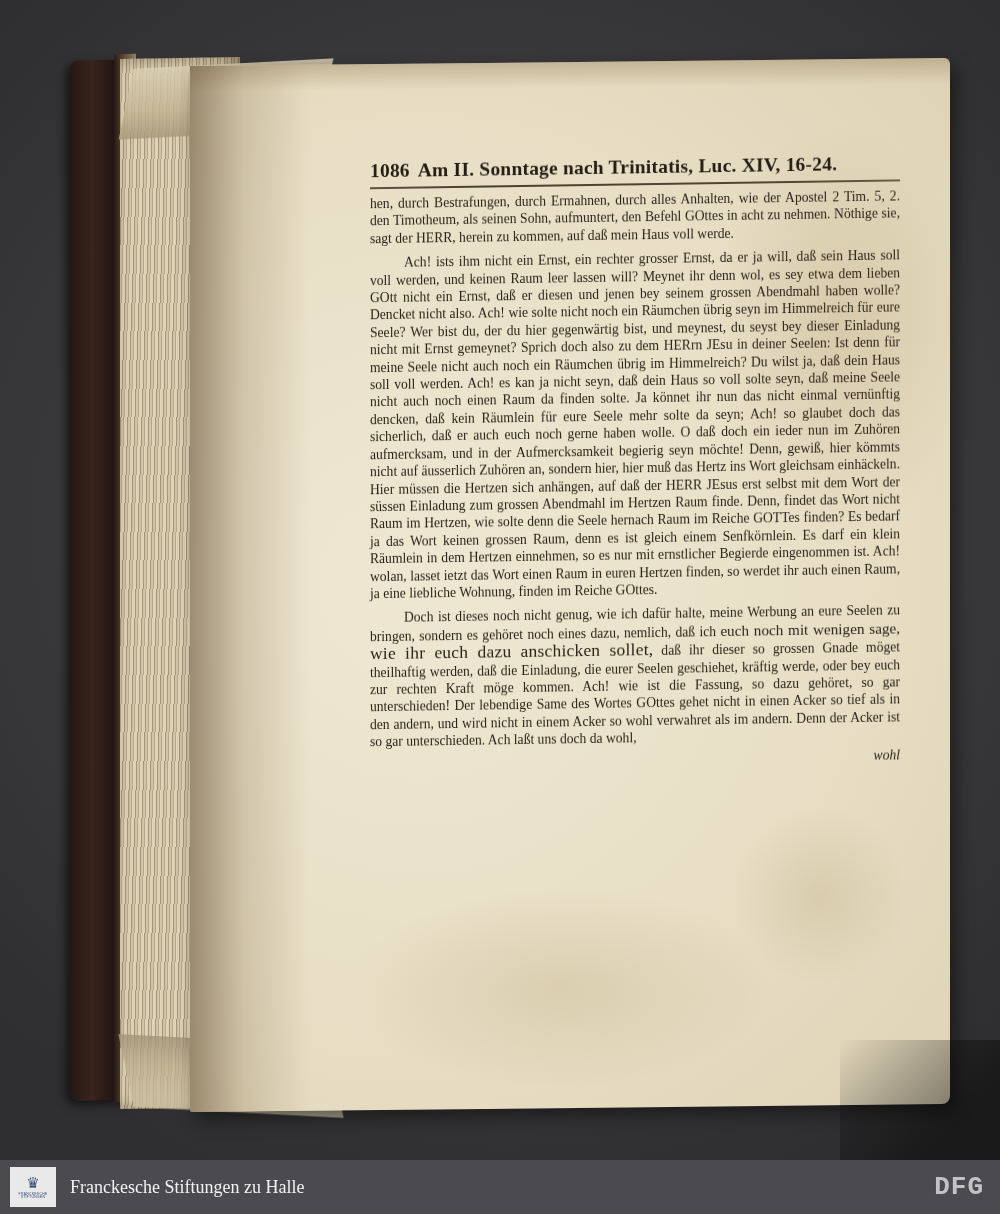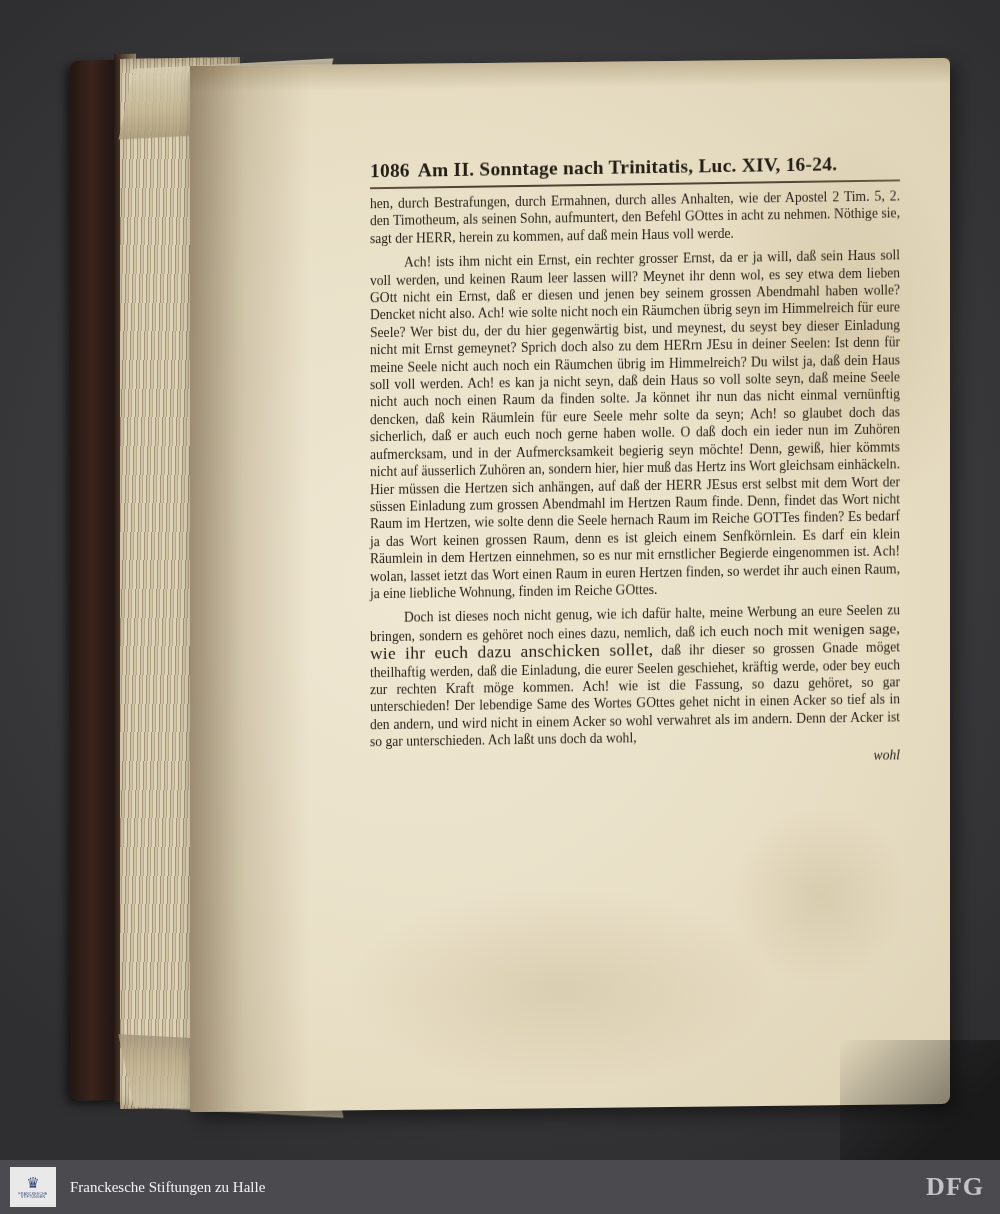--- a/index.html
+++ b/index.html
@@ -214,27 +214,27 @@
     font-size: 3.4px;
     letter-spacing: .3px;
     margin-top: 3px;
     text-align: center;
     color: #2f4572;
   }
   #footer .credit {
     margin-left: 14px;
     color: #f2f2f3;
     font-family: "Liberation Serif", serif;
-    font-size: 15px;
+    font-size: 18px;
   }
   #footer .dfg {
     margin-left: auto;
     margin-right: 16px;
     color: #d8d8da;
-    font-family: Liberation Serif, serif;
+    font-family: Liberation Mono, monospace;
     font-weight: bold;
     font-size: 26px;
     letter-spacing: 1px;
     opacity: .85;
   }
 </style>
 </head>
 <body>
 
 <div id="photo">

